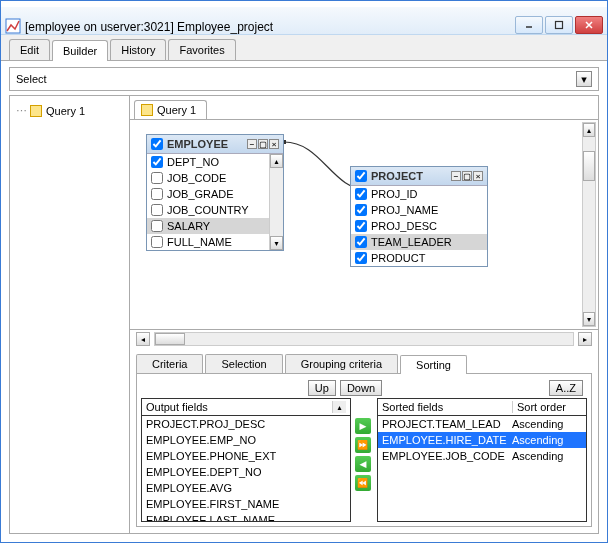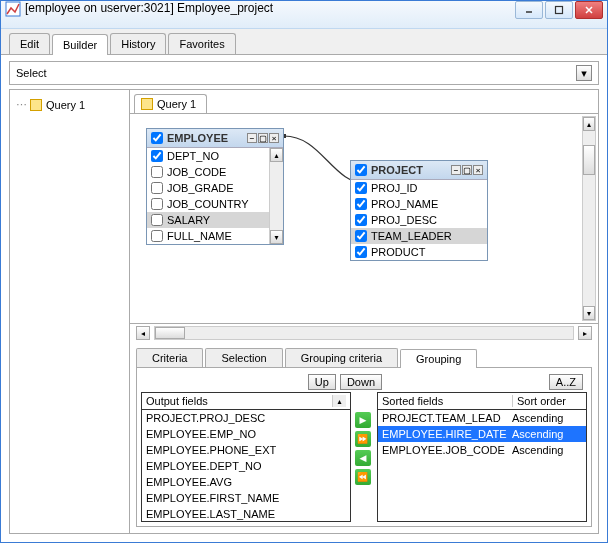--- a/index.html
+++ b/index.html
@@ -1,18 +1,18 @@
 <!DOCTYPE html>
 <html><head>
 <meta charset="utf-8">
 <style>
 * { box-sizing: border-box; margin: 0; padding: 0; font-family: Tahoma, sans-serif; font-size: 11px; }
 body { background: #fff; }
 .window { width: 608px; height: 543px; border: 1px solid #3a7bd5; background: #fff; display: flex; flex-direction: column; box-shadow: 0 0 3px rgba(0,0,0,0.2); }
-.titlebar { height: 28px; background: linear-gradient(#f5f9fd, #e1edf9); display: flex; align-items: flex-start; padding: 0 4px; border-bottom: 1px solid #c0d8f0; }
+.titlebar { height: 28px; background: linear-gradient(#f5f9fd, #e1edf9); display: flex; align-items: flex-end; padding: 0 4px; border-bottom: 1px solid #c0d8f0; margin-top: 6px; }
 .titlebar .appicon { width: 16px; height: 16px; margin-right: 4px; display: inline-block; }
 .titlebar .title { flex: 1; color: #000; font-size: 12px; }
 .winbtns { display: flex; gap: 2px; }
 .winbtn { width: 28px; height: 18px; border: 1px solid #9ab8d8; background: linear-gradient(#f5f9fd,#d6e8fb); border-radius: 2px; display: flex; align-items: center; justify-content: center; cursor: pointer; }
 .winbtn.close { background: linear-gradient(#f08080,#d04040); border-color: #b03030; color: #fff; font-weight: bold; }
 .winbtn svg { width: 10px; height: 10px; }
 .tabs { height: 26px; background: #f0f0f0; display: flex; align-items: flex-end; padding: 0 8px; border-bottom: 1px solid #aaa; }
 .tab { padding: 4px 10px; border: 1px solid #aaa; border-bottom: none; margin-right: 2px; background: #eee; cursor: pointer; border-radius: 3px 3px 0 0; }
 .tab.active { background: #fff; position: relative; top: 1px; }
 .select-row { height: 24px; border: 1px solid #aaa; margin: 6px 8px 4px 8px; display: flex; align-items: center; padding: 0 6px; background: #fff; }
@@ -226,21 +226,21 @@
         <div class="track">
             <div class="thumb"></div>
           </div>
         <div class="sar" style="width:14px">▸</div>
       </div>
 
       <div class="bottom-tabs">
         <div class="btab">Criteria</div>
         <div class="btab">Selection</div>
         <div class="btab">Grouping criteria</div>
-        <div class="btab active">Grouping</div>
+        <div class="btab active">Sorting</div>
       </div>
 
       <div class="sort-area">
         <div class="sort-top">
           <div class="left-pad"></div>
           <button class="btn-sm">Up</button>
           <button class="btn-sm">Down</button>
           <span style="flex:1"></span>
           <button class="btn-sm">A..Z</button>
         </div>

